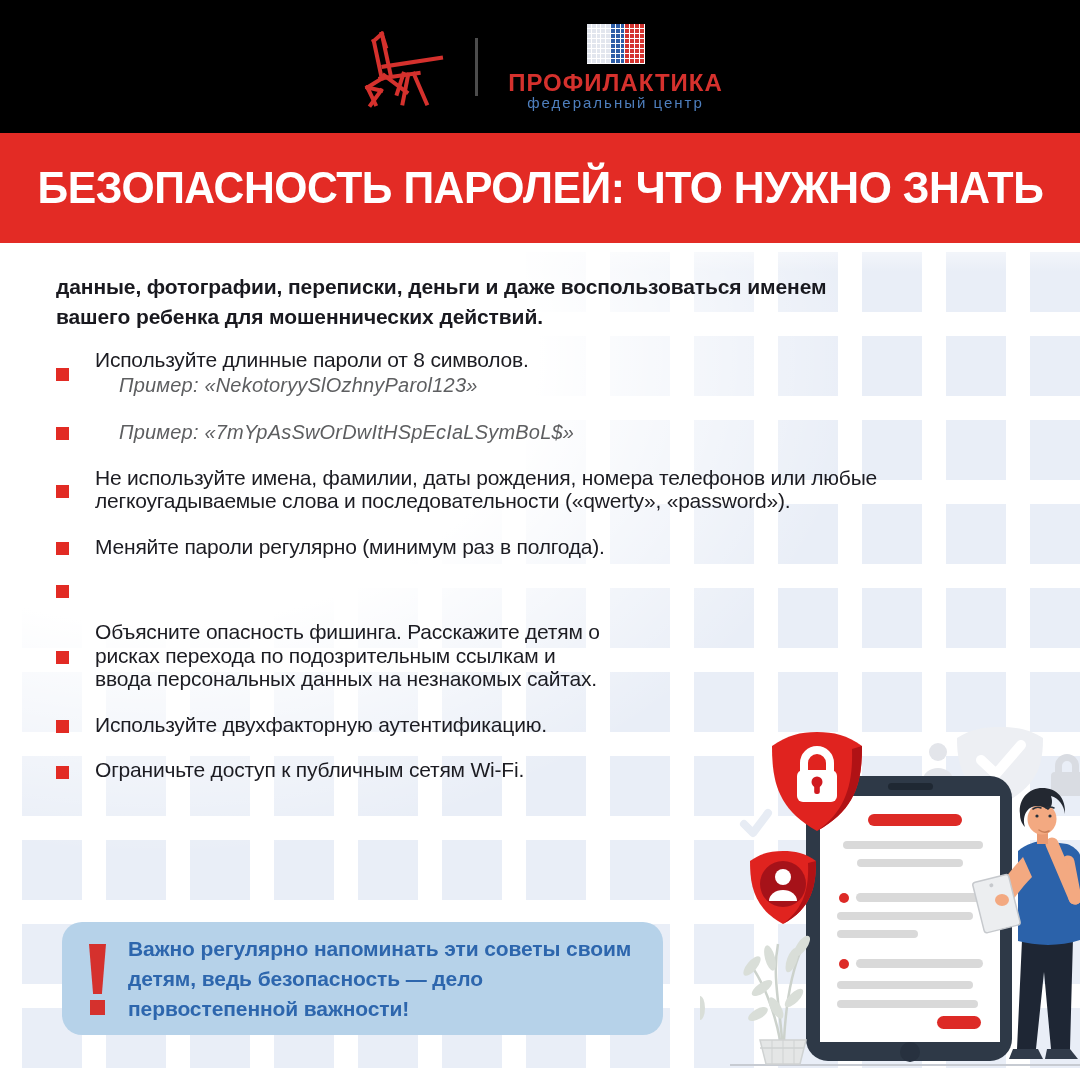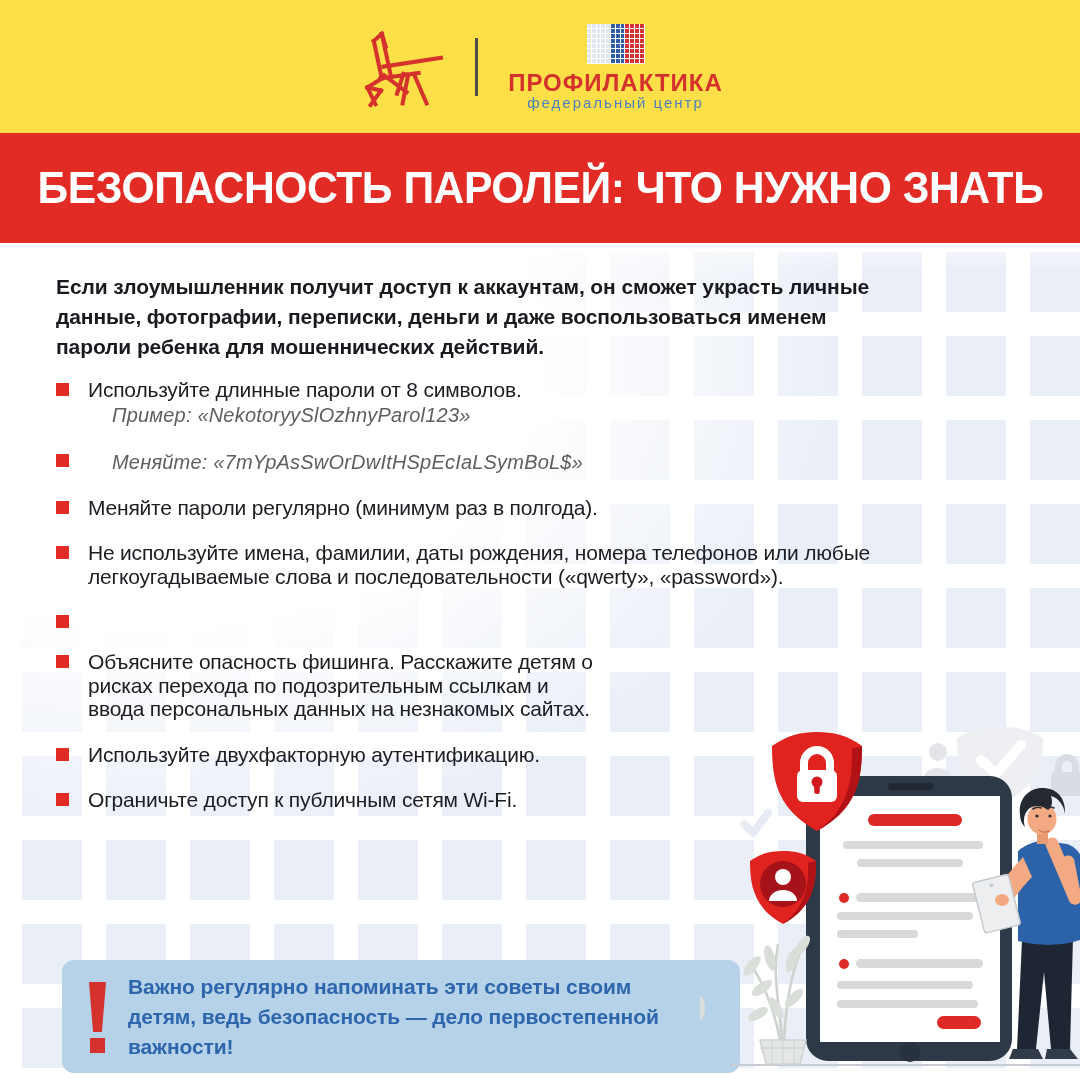--- a/index.html
+++ b/index.html
@@ -19,21 +19,21 @@
     background-position:22px 26px,22px 26px;
   }
   .bg-pattern::after{
     content:"";position:absolute;inset:0;
     background:
       radial-gradient(900px 640px at 160px 130px, #ffffff 42%, rgba(255,255,255,0) 78%),
       linear-gradient(to bottom, #ffffff 0, rgba(255,255,255,0) 46px);
   }
   
   .header{
-    position:relative;z-index:2;height:133px;background:#fde047;
+    position:relative;z-index:2;height:133px;background:#000000;
     display:flex;align-items:center;justify-content:center;gap:30px;
   }
   .logo-horse{width:88px;height:82px;margin-top:4px;}
   .header-divider{width:3px;height:58px;background:#4c4c4c;}
   .brand{display:flex;flex-direction:column;align-items:center;}
   .pixel-flag{
     width:58px;height:40px;margin-bottom:7px;
     background-image:
       repeating-linear-gradient(to right, transparent 0 3.8px, #ffffff 3.8px 4.8px),
       repeating-linear-gradient(to bottom, transparent 0 4px, #ffffff 4px 5px),
@@ -48,30 +48,30 @@
   }
   .banner h1{
     margin:0;color:#ffffff;font-size:44px;font-weight:700;letter-spacing:-0.5px;
     transform:scaleX(0.97);white-space:nowrap;
   }
   
   .content{position:relative;z-index:1;padding:29px 40px 0 56px;}
   .intro{font-size:21px;font-weight:700;color:#19191f;line-height:30px;letter-spacing:-0.1px;}
   .intro .lead{color:#2b63a8;}
   .tips{list-style:none;margin:16px 0 0 0;padding:0;}
-  .tips li{display:flex;gap:19px;margin-bottom:22px;}
+  .tips li{display:flex;gap:26px;margin-bottom:22px;align-items:center;}
   .tip-marker{flex:0 0 13px;width:13px;height:13px;background:#e22b24;margin-top:5px;}
   .tip-text{font-size:21px;color:#1c1c22;line-height:23.5px;letter-spacing:-0.2px;}
   .tip-example{font-size:20px;font-style:italic;color:#5d5e60;line-height:24px;margin-top:1px;letter-spacing:0.2px;margin-left:24px;}
   .w825{max-width:825px;} .w800{max-width:800px;} .w870{max-width:870px;} .w522{max-width:522px;} .w940{max-width:940px;}
   
   .callout{
-    position:absolute;z-index:1;left:62px;top:922px;width:678px;height:113px;
-    background:#b6d2e9;border-radius:12px;box-sizing:border-box;
-    display:flex;align-items:center;gap:22px;padding:14px 24px 14px 27px;margin-top:38px;
+    position:absolute;z-index:1;left:62px;top:922px;width:601px;height:113px;
+    background:#b6d2e9;border-radius:20px;box-sizing:border-box;
+    display:flex;align-items:center;gap:22px;padding:14px 24px 14px 27px;
   }
   .excl{display:flex;flex-direction:column;align-items:center;gap:6px;margin-top:2px;}
   .excl-bar{width:17px;height:50px;background:#d5312d;clip-path:polygon(0 0,100% 0,76% 100%,24% 100%);}
   .excl-dot{width:15px;height:15px;background:#d5312d;}
   .callout-text{color:#2d66ad;font-weight:700;font-size:21px;line-height:30px;max-width:560px;letter-spacing:-0.1px;}
   
   .illustration{position:absolute;z-index:1;right:0;bottom:0;width:380px;height:372px;}
 </style>
 </head>
 <body>
@@ -106,49 +106,48 @@
       <div class="brand-sub">федеральный центр</div>
     </div>
   </div>
 
   <div class="banner">
     <h1>БЕЗОПАСНОСТЬ ПАРОЛЕЙ: ЧТО НУЖНО ЗНАТЬ</h1>
   </div>
 
   <div class="content">
     <div class="intro">
-      <div>Если злоумышленник получит доступ к аккаунтам, он сможет украсть личные</div>
       <div>данные, фотографии, переписки, деньги и даже воспользоваться именем</div>
-      <div>пароли ребенка для мошеннических действий.</div>
+      <div>вашего ребенка для мошеннических действий.</div>
     </div>
 
     <ul class="tips">
       <li>
         <span class="tip-marker"></span>
         <span>
           <div class="tip-text w940">Используйте длинные пароли от 8 символов.</div>
           <div class="tip-example">Пример: «NekotoryySlOzhnyParol123»</div>
         </span>
       </li>
       <li>
         <span class="tip-marker"></span>
         <span>
-          <div class="tip-example">Меняйте: «7mYpAsSwOrDwItHSpEcIaLSymBoL$»</div>
+          <div class="tip-example">Пример: «7mYpAsSwOrDwItHSpEcIaLSymBoL$»</div>
         </span>
       </li>
       <li>
         <span class="tip-marker"></span>
         <span>
+            <div class="tip-text w800">Не используйте имена, фамилии, даты рождения, номера телефонов или любые легкоугадываемые слова и последовательности («qwerty», «password»).</div>
+          </span>
+      </li>
+      <li>
+        <span class="tip-marker"></span>
+        <span>
             <div class="tip-text w940">Меняйте пароли регулярно (минимум раз в полгода).</div>
-          </span>
-      </li>
-      <li>
-        <span class="tip-marker"></span>
-        <span>
-            <div class="tip-text w800">Не используйте имена, фамилии, даты рождения, номера телефонов или любые легкоугадываемые слова и последовательности («qwerty», «password»).</div>
           </span>
       </li>
       <li>
         <span class="tip-marker"></span>
       </li>
       <li>
         <span class="tip-marker"></span>
         <span>
             <div class="tip-text w522">Объясните опасность фишинга. Расскажите детям о рисках перехода по подозрительным ссылкам и ввода персональных данных на незнакомых сайтах.</div>
           </span>

